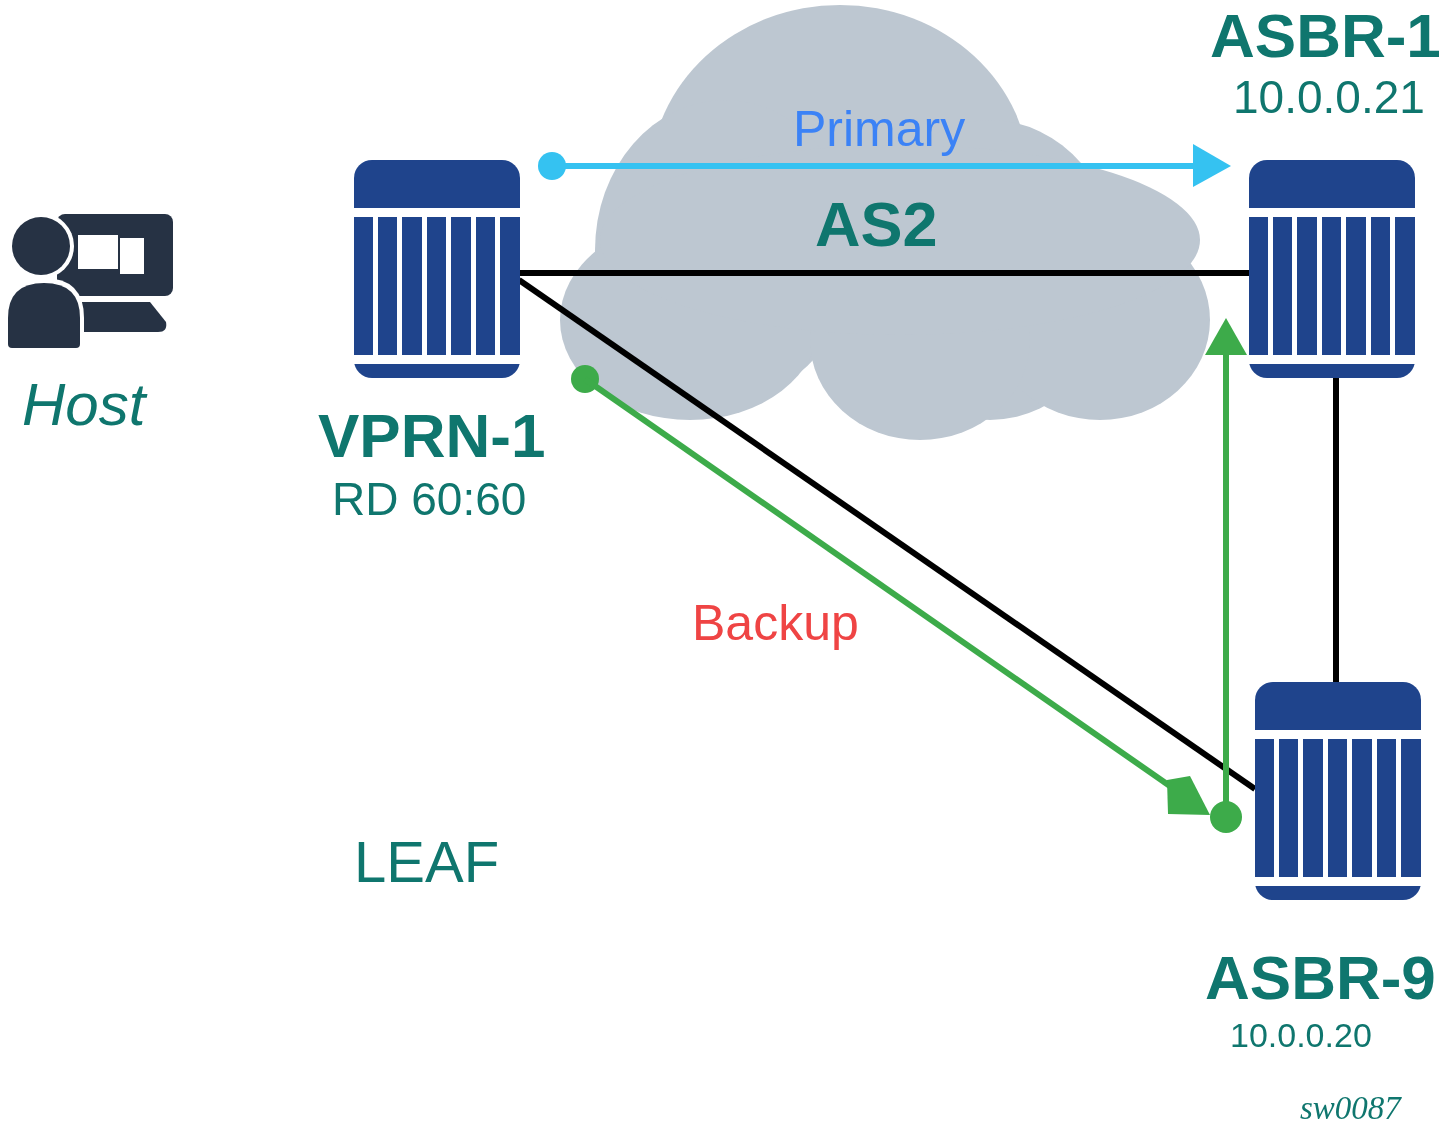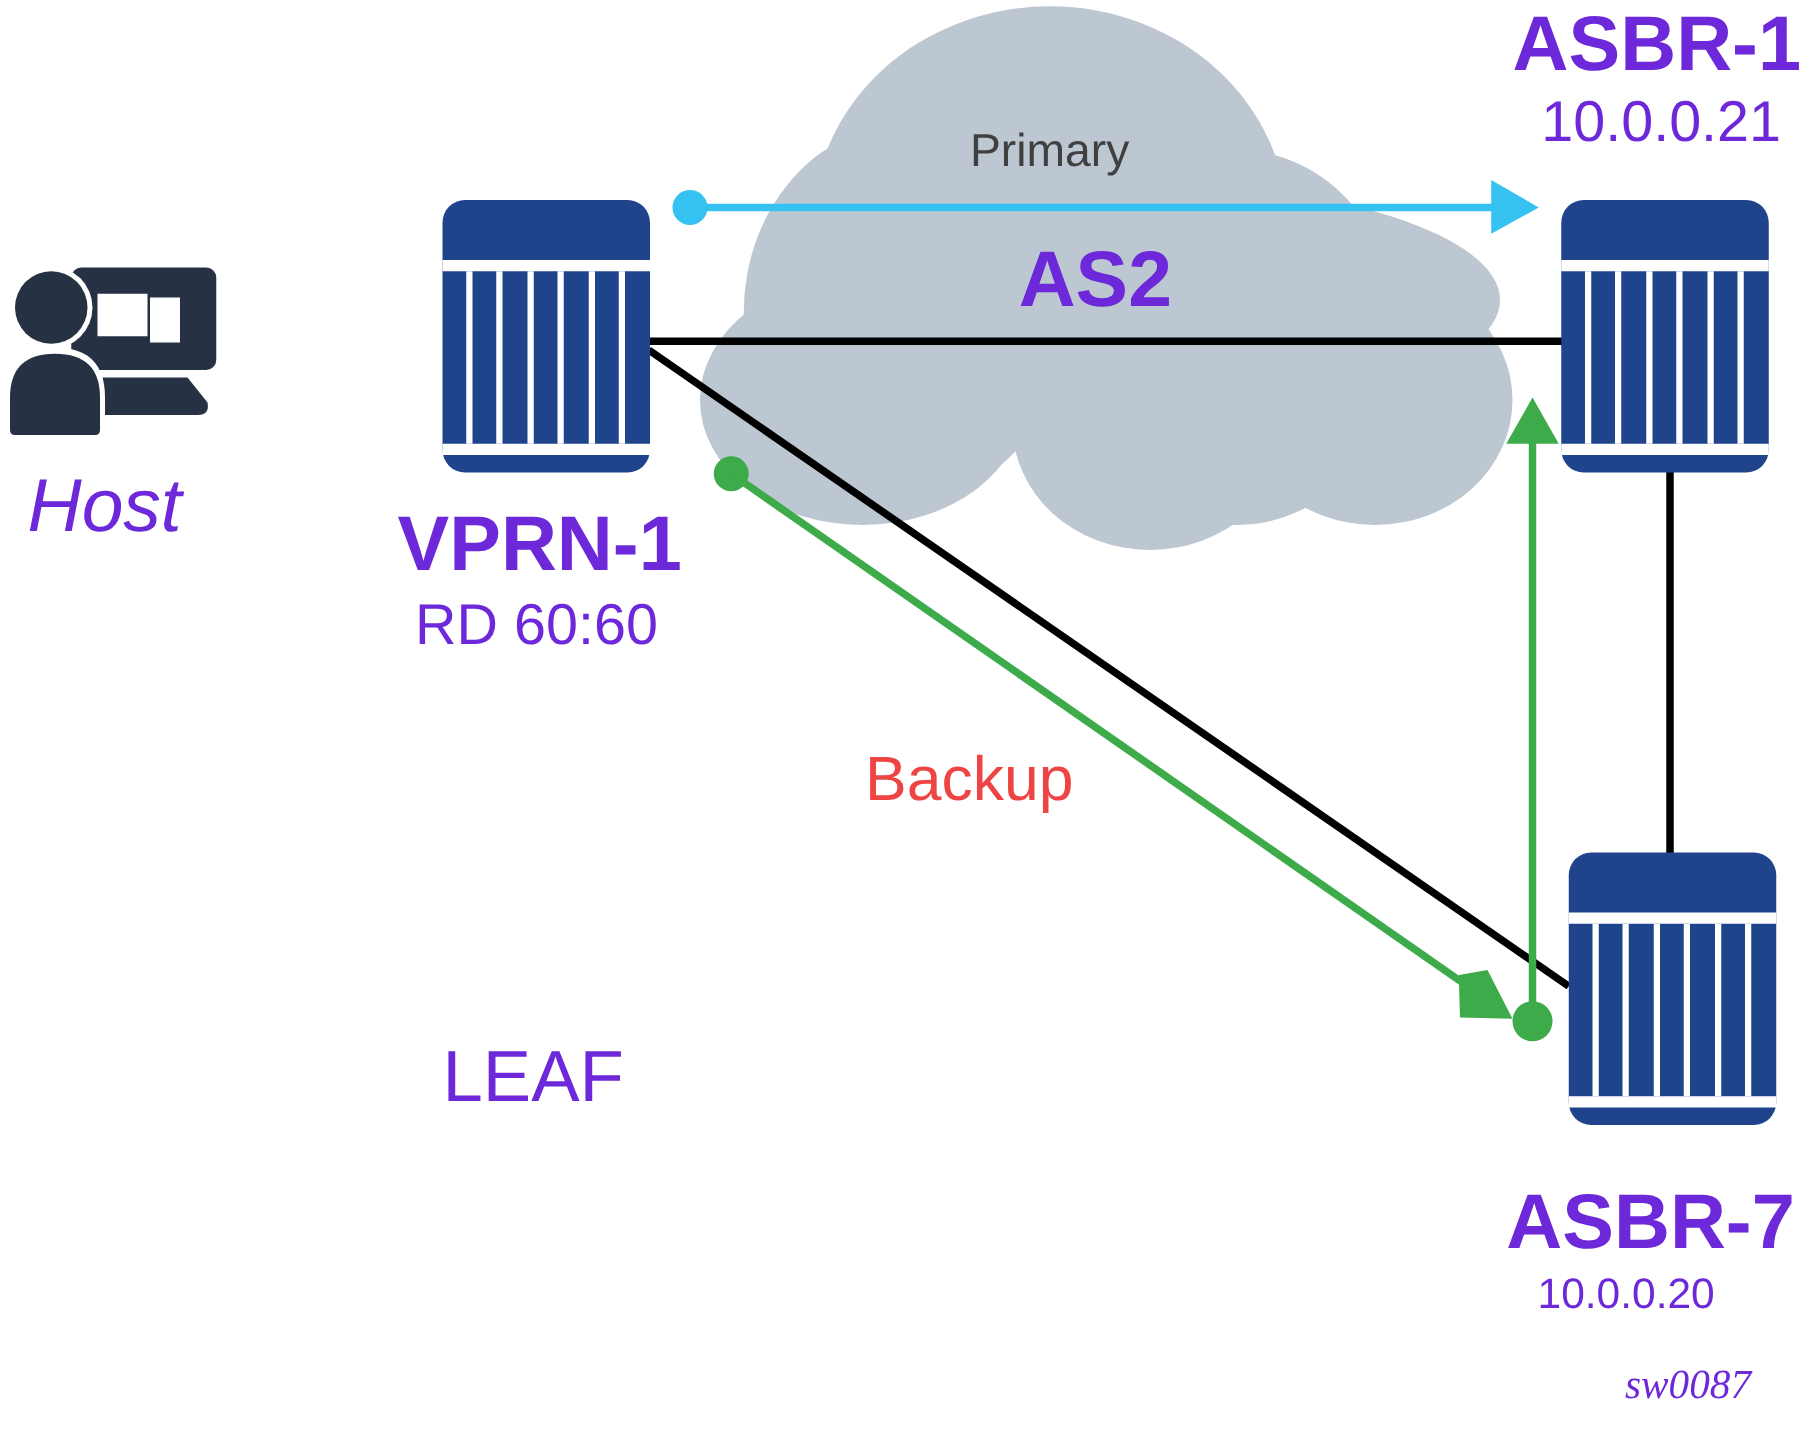--- a/index.html
+++ b/index.html
@@ -1,18 +1,18 @@
 <!DOCTYPE html>
 <html><head>
 <meta charset="utf-8">
 <style>
   html, body { margin:0; padding:0; background:#ffffff; }
   body { width:1456px; height:1146px; position:relative; overflow:hidden; font-family:"Liberation Sans", sans-serif; }
   svg { position:absolute; left:0; top:0; }
-  .lbl { position:absolute; color:#6d28d9; white-space:nowrap; font-family:"Liberation Sans", sans-serif; }
+  .lbl { position:absolute; color:#0f766e; white-space:nowrap; font-family:"Liberation Sans", sans-serif; }
   .bold { font-weight:bold; }
 </style>
 </head>
 <body>
 
 <svg width="1456" height="1146" viewBox="0 0 1456 1146">
   <defs>
     <g id="router">
       <rect x="0" y="0" width="166" height="218" rx="18" fill="#1f448c"></rect>
       <rect x="0" y="48" width="166" height="9" fill="#ffffff"></rect>
@@ -72,23 +72,23 @@
 </svg>
 
 <div class="lbl" style="left:22px;top:370px;font-size:60px;font-style:italic;">Host</div>
 
 <div class="lbl bold" style="left:318px;top:400px;font-size:62px;">VPRN-1</div>
 <div class="lbl" style="left:332px;top:472px;font-size:46px;">RD 60:60</div>
 
 <div class="lbl bold" style="left:1210px;top:0px;font-size:62px;">ASBR-1</div>
 <div class="lbl" style="left:1233px;top:70px;font-size:46px;">10.0.0.21</div>
 
-<div class="lbl bold" style="left:1205px;top:942px;font-size:62px;">ASBR-7</div>
+<div class="lbl bold" style="left:1205px;top:942px;font-size:62px;">ASBR-9</div>
 <div class="lbl" style="left:1230px;top:1016px;font-size:34px;">10.0.0.20</div>
 
 <div class="lbl bold" style="left:815px;top:188px;font-size:63px;">AS2</div>
 
-<div class="lbl" style="left:776px;top:100px;font-size:37px;color:#404040;">Primary</div>
+<div class="lbl" style="left:793px;top:100px;font-size:50px;color:#3b82f6;">Primary</div>
 <div class="lbl" style="left:692px;top:594px;font-size:50px;color:#ef4444;">Backup</div>
 
 <div class="lbl" style="left:354px;top:828px;font-size:58px;">LEAF</div>
 
 <div class="lbl" style="left:1300px;top:1090px;font-size:33px;font-style:italic;font-family:'Liberation Serif', serif;">sw0087</div>
 
 </body></html>

